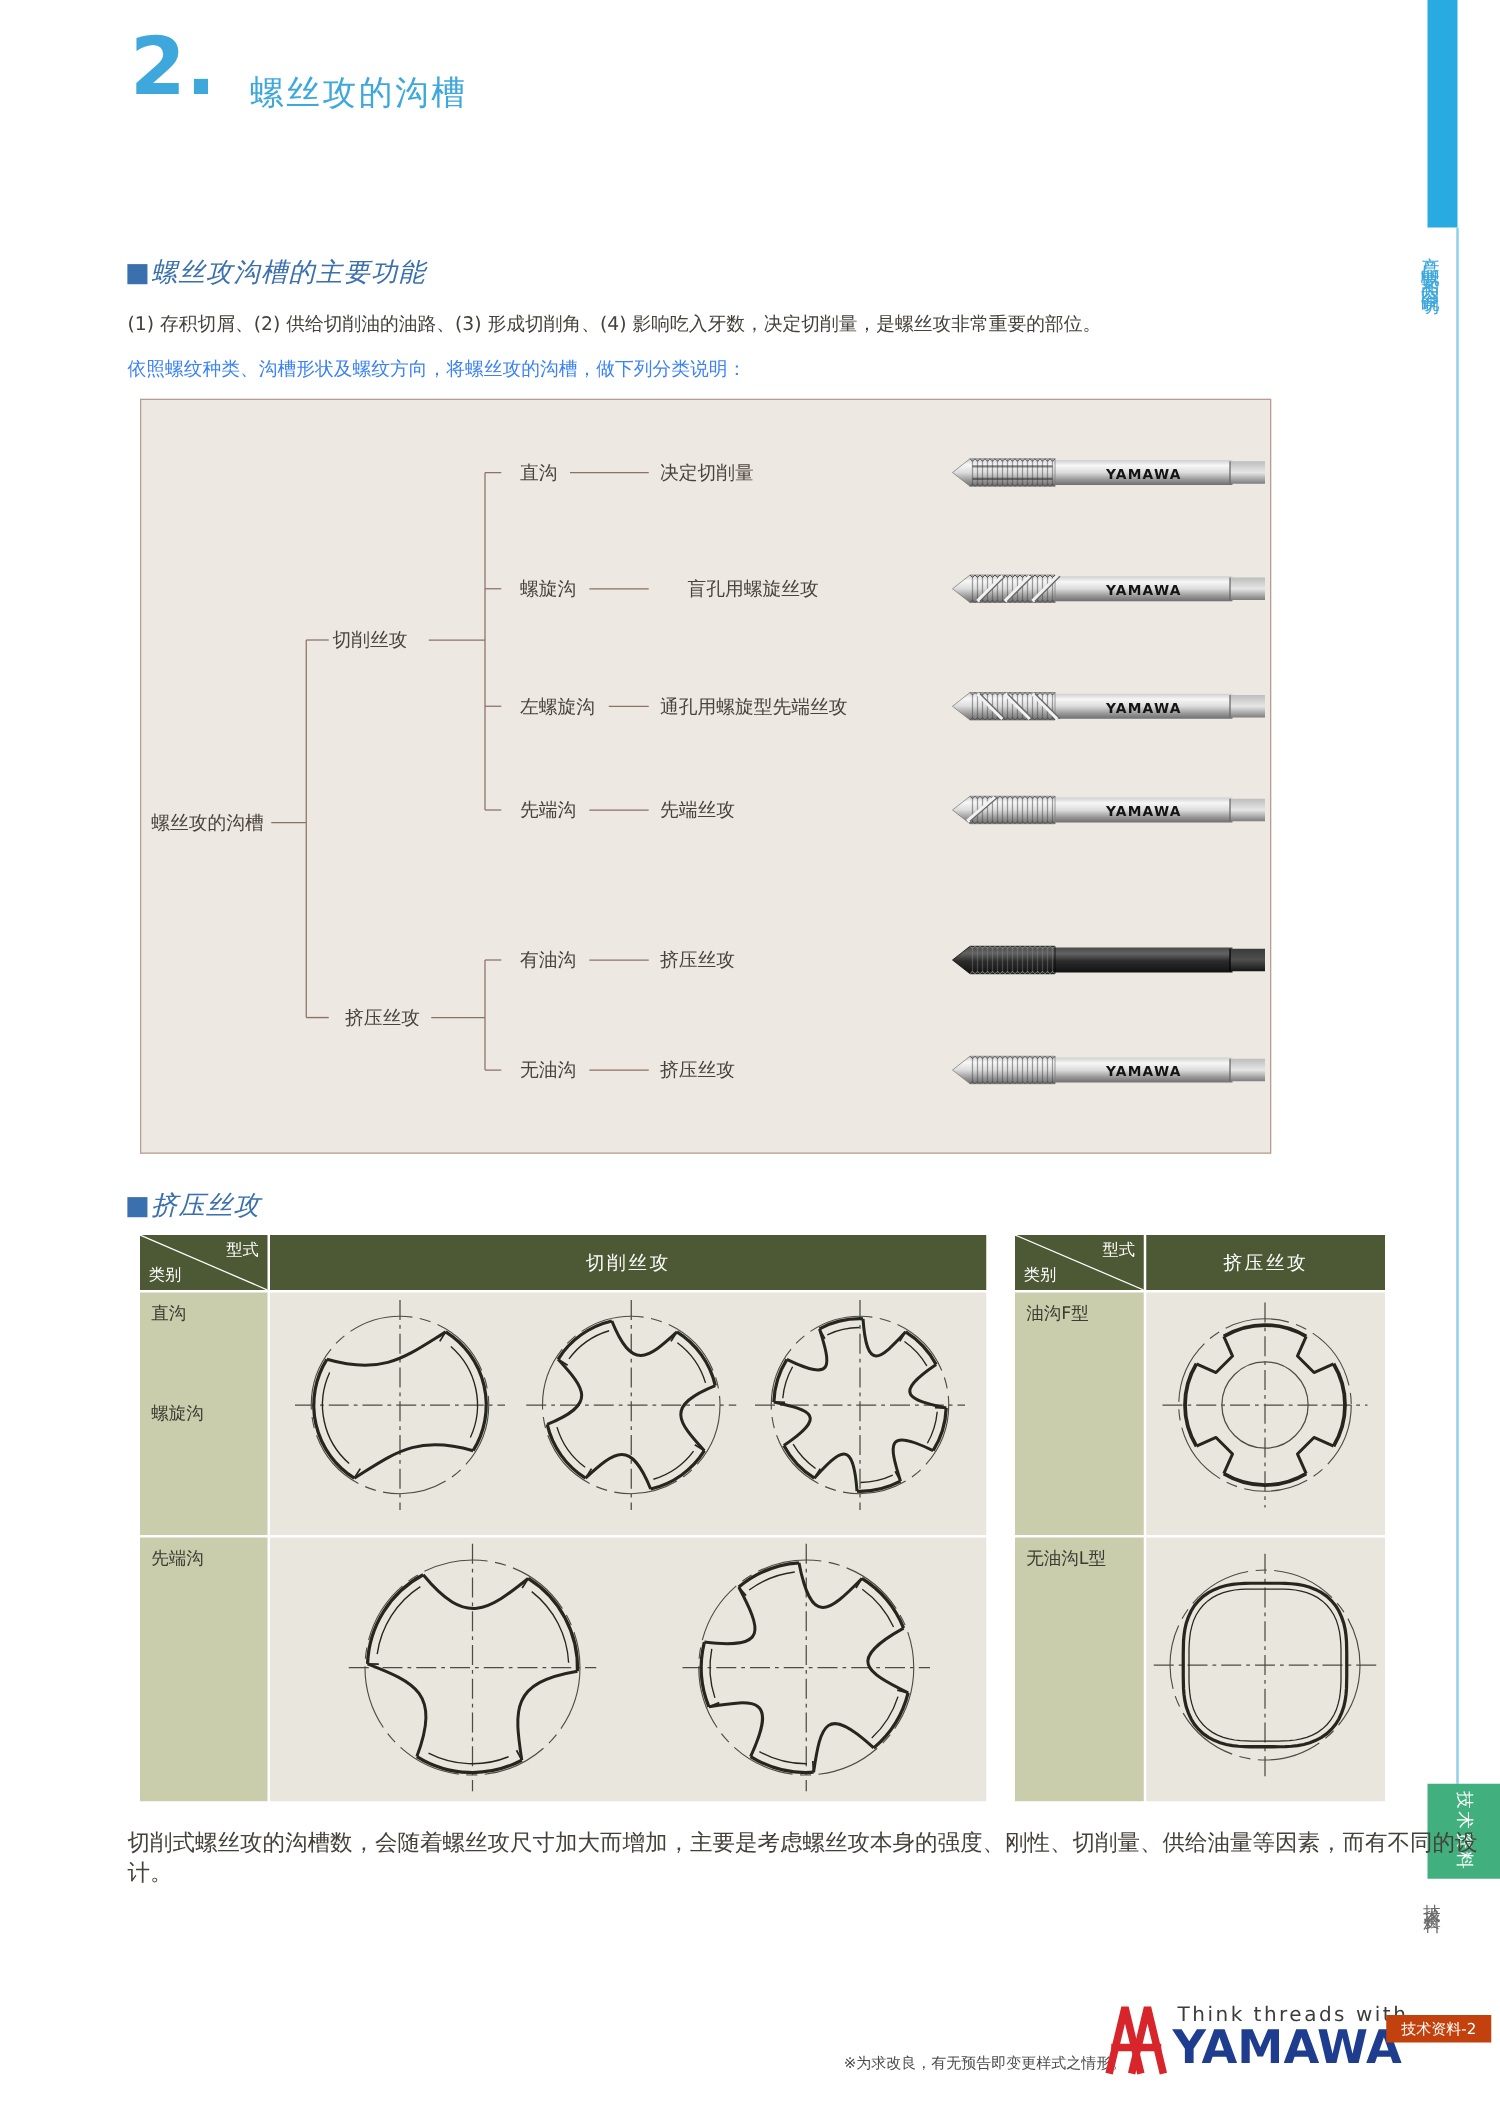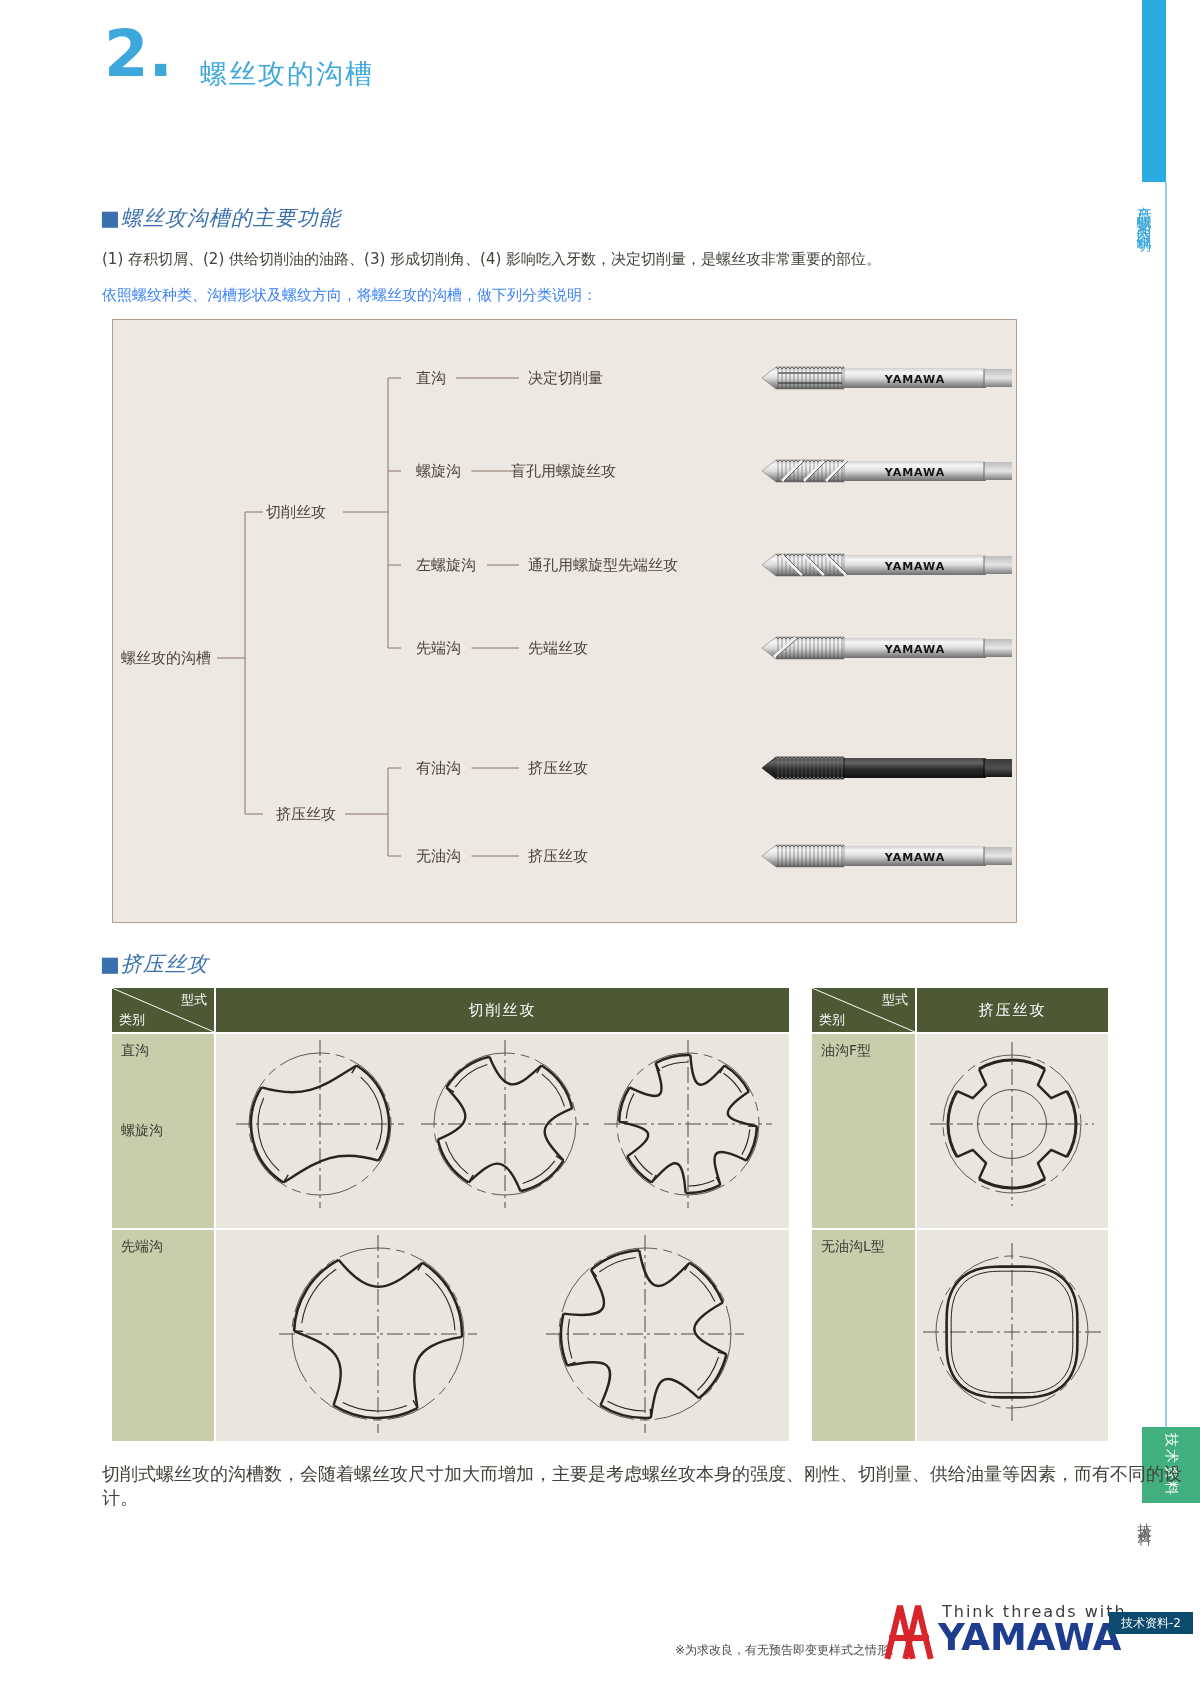--- a/index.html
+++ b/index.html
@@ -41,21 +41,21 @@
   .corner-txt{position:absolute;font-size:13px;color:#ffffff;}
   .col-head-txt{width:100%;text-align:center;font-size:15px;letter-spacing:2px;line-height:44px;}
   .sec2-head{left:100px;top:950px;}
   .note{left:102px;top:1462px;font-size:18px;color:#45403a;}
 
   
   .footnote{left:675px;top:1642px;font-size:12px;color:#4c4c4c;}
   .logo-mark{left:884px;top:1602px;width:50px;height:58px;}
   .tagline{left:942px;top:1602px;font-size:16px;color:#3c3c3c;letter-spacing:2px;}
   .brand{left:938px;top:1616px;font-size:37px;font-weight:800;color:#1e3d8f;letter-spacing:0px;}
-  .badge{left:1109px;top:1612px;width:84px;height:22px;background:#0c4a6e;color:#ffffff;font-size:12px;line-height:22px;text-align:center;}
+  .badge{left:1109px;top:1612px;width:84px;height:22px;background:#c2410c;color:#ffffff;font-size:12px;line-height:22px;text-align:center;}
   .page-num{left:1118px;top:1710px;font-size:27px;color:#3b3b3b;margin-top:32px;}
 </style>
 </head>
 <body>
 
 <div class="abs title-num">2.</div>
 <div class="abs title-text">螺丝攻的沟槽</div>
 
 <div class="abs side-bar-blue"></div>
 <div class="abs side-line"></div>
@@ -98,21 +98,21 @@
   <div class="tree-label" style="left:163px;top:485px;">挤压丝攻</div>
 
   <div class="tree-label" style="left:303px;top:49px;">直沟</div>
   <div class="tree-label" style="left:303px;top:142px;">螺旋沟</div>
   <div class="tree-label" style="left:303px;top:236px;">左螺旋沟</div>
   <div class="tree-label" style="left:303px;top:319px;">先端沟</div>
   <div class="tree-label" style="left:303px;top:439px;">有油沟</div>
   <div class="tree-label" style="left:303px;top:527px;">无油沟</div>
 
   <div class="tree-label" style="left:415px;top:49px;">决定切削量</div>
-  <div class="tree-label" style="left:398px;top:142px;">盲孔用螺旋丝攻</div>
+  <div class="tree-label" style="left:437px;top:142px;">盲孔用螺旋丝攻</div>
   <div class="tree-label" style="left:415px;top:236px;">通孔用螺旋型先端丝攻</div>
   <div class="tree-label" style="left:415px;top:319px;">先端丝攻</div>
   <div class="tree-label" style="left:415px;top:439px;">挤压丝攻</div>
   <div class="tree-label" style="left:415px;top:527px;">挤压丝攻</div>
 
   <svg class="tap-photo" id="tap-0" style="left:645px;top:36px;" viewBox="0 0 260 44">
       <defs>
         <linearGradient id="tapg0" x1="0" y1="0" x2="0" y2="1">
           <stop offset="0" stop-color="#cfcfcf"></stop>
           <stop offset="0.22" stop-color="#f7f7f7"></stop>

